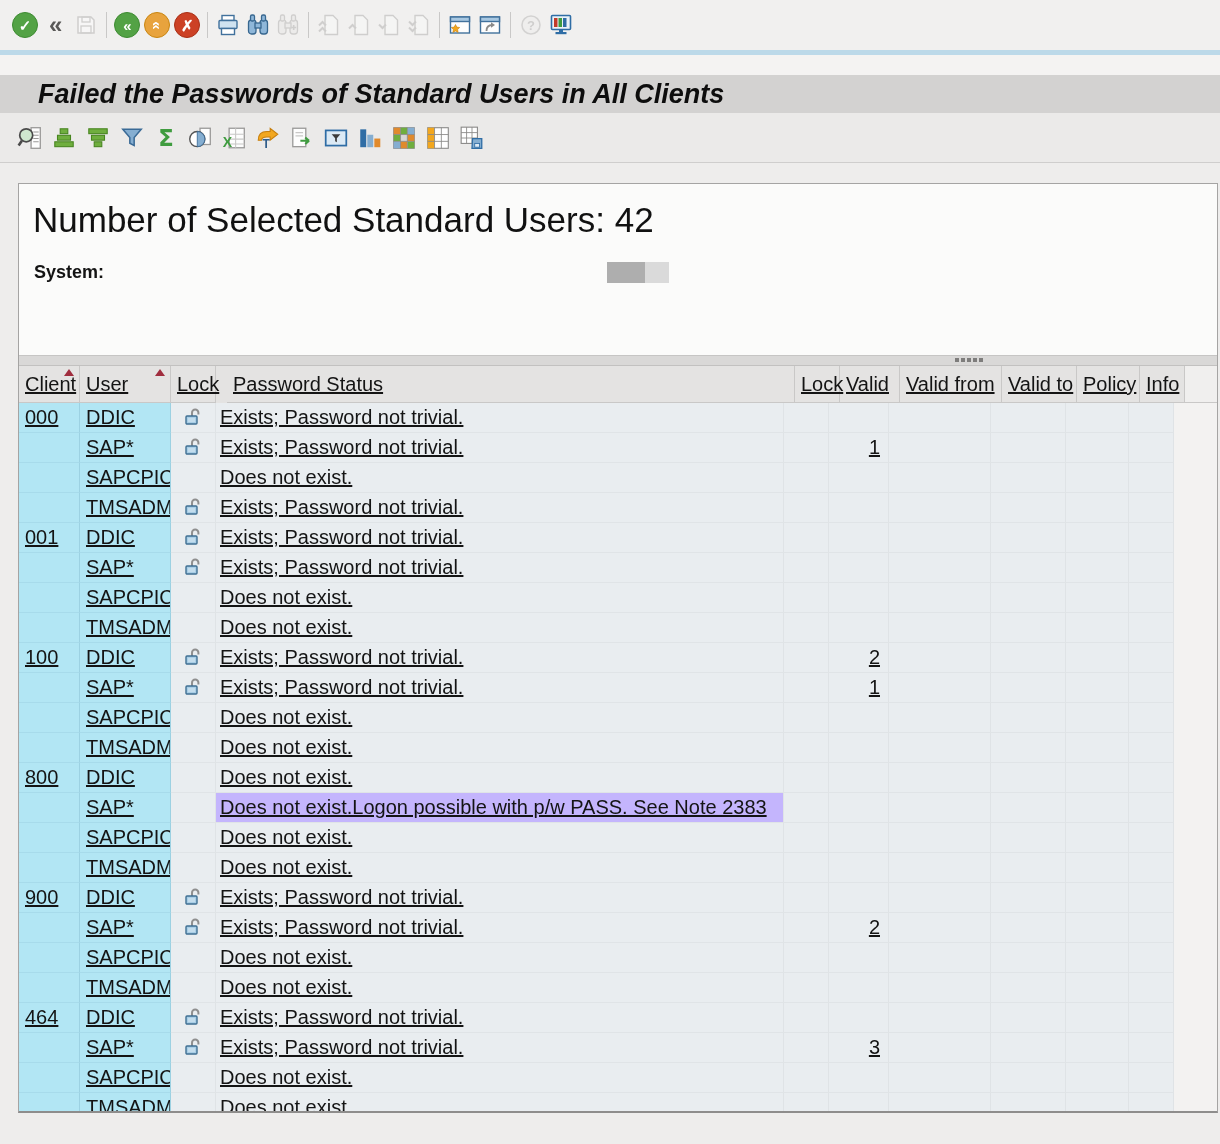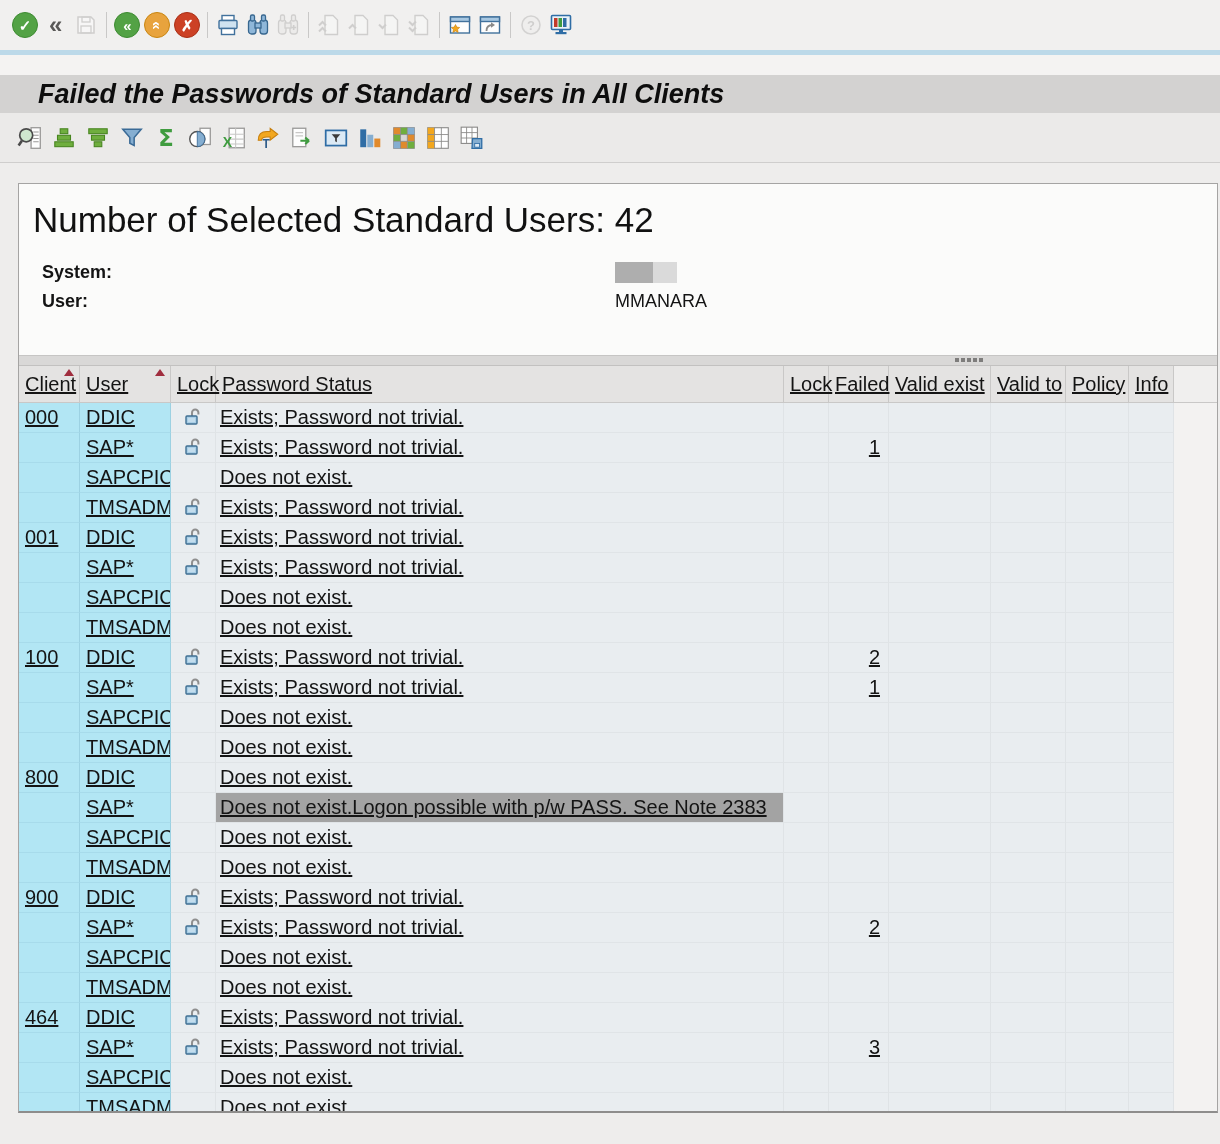--- a/index.html
+++ b/index.html
@@ -38,21 +38,21 @@
     display:flex; align-items:center; padding:0 14px; gap:3px; }
   .abtn { width:31px; height:34px; display:flex; align-items:center; justify-content:center; flex:0 0 auto; }
   .abtn svg { width:26px; height:26px; }
 
   
   .content { background:#eeedec; padding:20px 0 0 18px; height:981px; }
   .report-box { width:1200px; height:930px; background:#fbfbfa;
     border:1px solid #a5a4a3; border-bottom:2px solid #8e8d8c; overflow:hidden; }
   .report-head { height:171px; padding:14px 0 0 14px; }
   .heading { font-size:35px; line-height:44px; color:#111; margin-bottom:16px; letter-spacing:0; }
-  .fields { margin-left:9px; }
+  .fields { margin-left:1px; }
   .frow { display:flex; align-items:center; height:29px; font-size:18px; }
   .flabel { width:573px; font-weight:bold; }
   .fvalue { font-size:18px; }
   .redacted { width:62px; height:21px;
     background:linear-gradient(to right,#aeaeae 0 62%,#dadada 62% 100%); }
 
   
   .splitter { height:11px; background:#d9d8d7; border-top:1px solid #c6c5c4;
     border-bottom:1px solid #c2c1c0; position:relative; }
   .splitter .dots { position:absolute; left:936px; top:2px; display:flex; gap:2px; }
@@ -68,21 +68,21 @@
     border-left:5px solid transparent; border-right:5px solid transparent;
     border-bottom:7px solid #a02d3e; }
   .rows { height:711px; overflow:hidden; background:#f3f2f1; }
   .drow { display:flex; height:30px; }
   .dcell { display:flex; align-items:center; padding-left:6px; background:#e9edf0;
     border-right:1px solid #dfe3e6; border-bottom:1px solid #e0e4e7; overflow:hidden; white-space:nowrap; }
   .cyan { background:#b2e6f4; border-right:1px solid #9cd1e2; border-bottom:1px solid #a7dbeb; }
   .lockc { justify-content:center; padding-left:0; }
   .lockc svg { width:21px; height:22px; }
   .statusc { padding-left:4px; }
-  .statusc.hl { background:#a3a3a3; }
+  .statusc.hl { background:#c4b5fd; }
   .failedc { justify-content:flex-end; padding-right:8px; padding-left:0; }
   .fillc { flex:1; background:#f3f2f1; border:none; }
 </style>
 </head>
 <body>
 
 <div>
 
   <div class="sys-toolbar">
     <span class="tbtn">
@@ -315,24 +315,20 @@
   <div class="content">
     <div class="report-box">
 
       <div class="report-head">
         <div class="heading">Number of Selected Standard Users: 42</div>
         <div class="fields">
           <div class="frow">
             <span class="flabel">System:</span>
             <span class="redacted"></span>
           </div>
-          <div class="frow">
-            <span class="flabel">User:</span>
-            <span class="fvalue">MMANARA</span>
-          </div>
         </div>
       </div>
 
       <div class="splitter">
         <span class="dots">
             <i></i>
             <i></i>
             <i></i>
             <i></i>
             <i></i>
@@ -345,31 +341,31 @@
               <span>Client</span>
               <span class="tri"></span>
             </div>
             <div class="hcell" style="width: 91px; text-align: center;">
               <span>User</span>
               <span class="tri"></span>
             </div>
             <div class="hcell" style="width: 45px;">
               <span>Lock</span>
             </div>
-            <div class="hcell" style="width: 568px;">
+            <div class="hcell" style="width: 568px; margin-left: 11px;">
               <span>Password Status</span>
             </div>
             <div class="hcell" style="width: 45px;">
               <span>Lock</span>
             </div>
             <div class="hcell" style="width: 60px;">
-              <span>Failed</span>
+              <span>Valid</span>
             </div>
             <div class="hcell" style="width: 102px;">
-              <span>Valid exist</span>
+              <span>Valid from</span>
             </div>
             <div class="hcell" style="width: 75px;">
               <span>Valid to</span>
             </div>
             <div class="hcell" style="width: 63px;">
               <span>Policy</span>
             </div>
             <div class="hcell" style="width: 45px;">
               <span>Info</span>
             </div>

